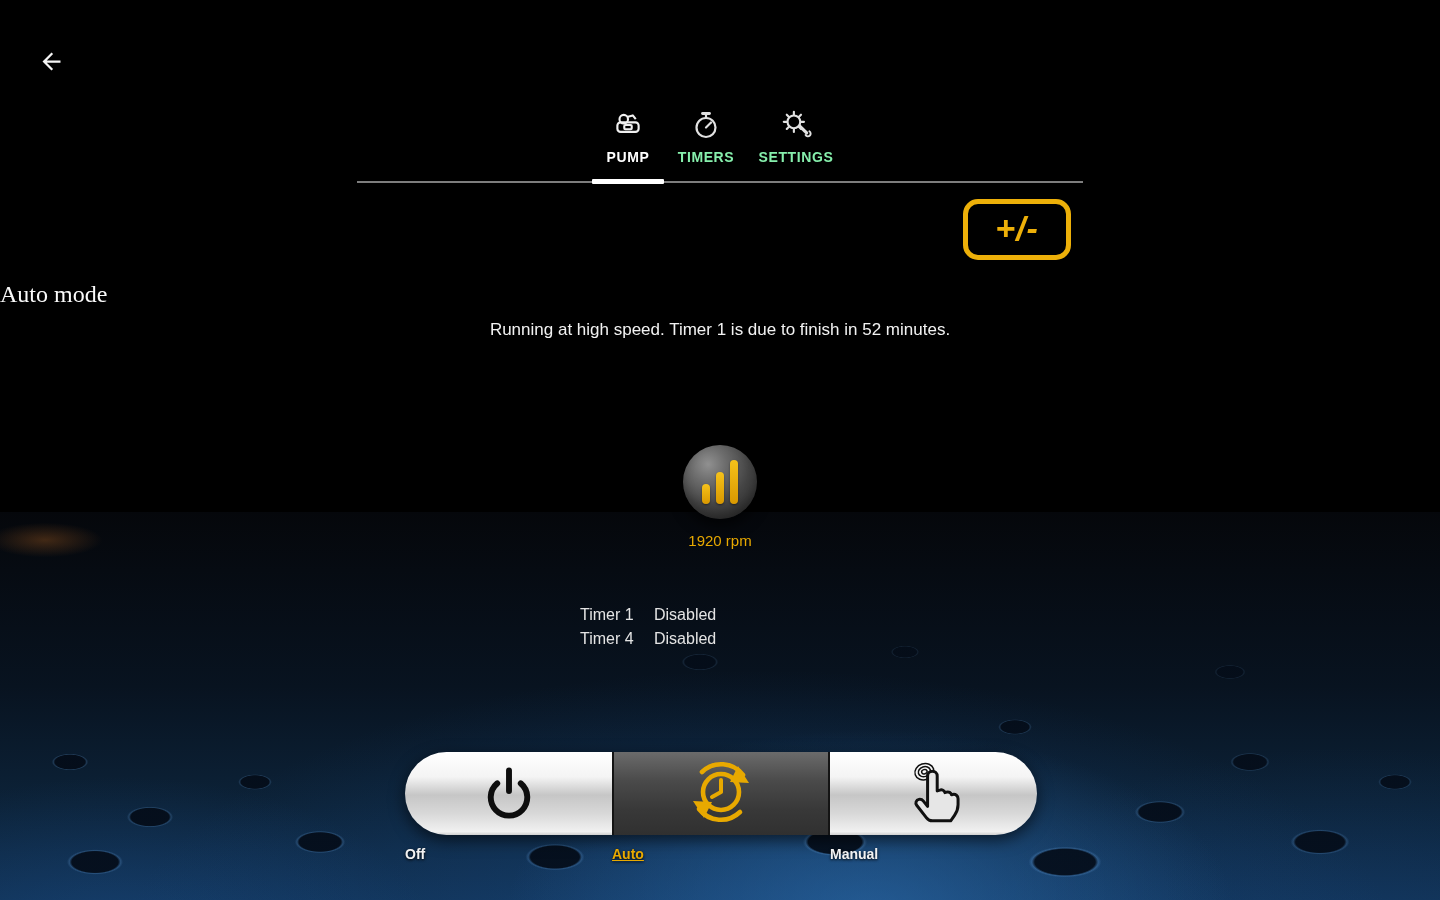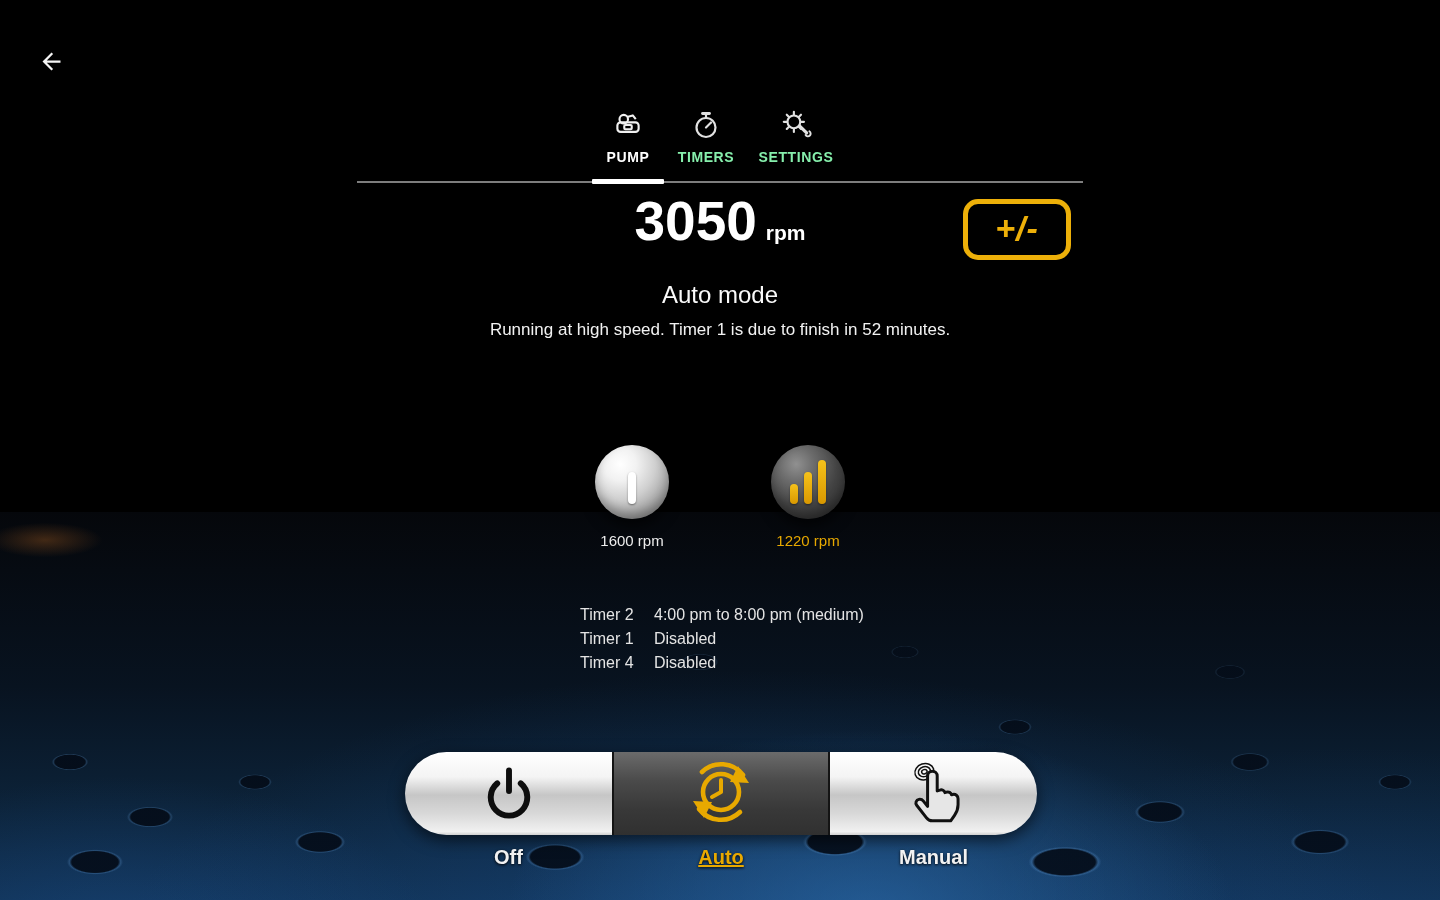--- a/index.html
+++ b/index.html
@@ -54,22 +54,22 @@
   
   .speed-display{position:absolute;left:0;top:194px;width:1440px;text-align:center;color:var(--text_primary,#fff);}
   .speed-display .inner{display:inline-flex;align-items:flex-end;}
   .speed-value{font-size:55px;font-weight:700;line-height:1;letter-spacing:0;}
   .speed-unit{font-size:21px;font-weight:700;margin-left:9px;padding-bottom:4px;}
   .adjust-btn{position:absolute;left:963px;top:199px;width:98px;height:49px;
     border:5px solid var(--accent,#EDB009);border-radius:15px;
     display:flex;align-items:center;justify-content:center;cursor:pointer;
     color:var(--accent,#EDB009);font-size:34px;font-weight:700;letter-spacing:1px;
     font-style:italic;padding-bottom:2px;}
-  .mode-title{position:absolute;left:0;top:281px;width:1440px;text-align:center;
-    font-size:24px;color:#fafafa;}
+  .mode-title{position:absolute;left:0;top:281px;width:1440px;
+    font-size:24px;color:#fafafa;font-family:Liberation Serif, serif;}
   .status-msg{position:absolute;left:0;top:320px;width:1440px;text-align:center;
     font-size:17px;color:#f2f2f2;}
   
   .presets{position:absolute;left:0;top:445px;width:1440px;display:flex;justify-content:center;gap:56px;}
   .preset{width:120px;display:flex;flex-direction:column;align-items:center;cursor:pointer;}
   .sphere{width:74px;height:74px;border-radius:50%;position:relative;
     background:radial-gradient(circle at 34% 26%, #ffffff 0%, #f2f2f2 22%, #cfcfcf 48%, #9a9a9a 76%, #787878 100%);
     box-shadow:0 7px 14px rgba(0,0,0,.65), inset 0 -6px 10px rgba(0,0,0,.25);}
   .preset.active .sphere{
     background:radial-gradient(circle at 34% 26%, #909090 0%, #6b6b6b 25%, #454545 55%, #2e2e2e 85%, #262626 100%);}
@@ -88,21 +88,21 @@
   .timer-row.highlight{color:var(--gold_text,#DFA400);}
   
   .mode-switch{position:absolute;left:405px;top:752px;width:632px;height:83px;border-radius:42px;
     overflow:hidden;display:flex;box-shadow:0 5px 16px rgba(0,0,0,.6);}
   .seg{display:flex;align-items:center;justify-content:center;cursor:pointer;}
   .seg.silver{background:linear-gradient(180deg,#ffffff 0%,#f4f4f4 30%,#c6c6c6 52%,#d8d8d8 74%,#f1f1f1 96%,#cfcfcf 100%);}
   .seg.dark{background:linear-gradient(180deg,#6b6b6b 0%,#4a4a4a 35%,#383838 70%,#303030 100%);
     border-left:2px solid #141414;border-right:2px solid #141414;box-sizing:border-box;}
   .seg.s0{width:207px}.seg.s1{width:218px}.seg.s2{width:207px}
   .mode-labels{position:absolute;left:405px;top:846px;width:632px;display:flex;}
-  .mode-label{font-size:20px;font-weight:700;color:#f2f2f2;text-align:center;text-shadow:0 1px 3px #000;}
+  .mode-label{font-size:14px;font-weight:700;color:#f2f2f2;text-shadow:0 1px 3px #000;}
   .mode-label.c0{width:207px}.mode-label.c1{width:218px}.mode-label.c2{width:207px}
   .mode-label.selected{color:var(--amber_icon,#E8A900);text-decoration:underline;}
 </style>
 </head>
 <body>
 
 <div id="stage">
 
   <div class="bg-photo"></div>
 
@@ -152,59 +152,41 @@
           <path d="M19.5 17l6.5 6.5" stroke-width="3"></path>
           <path d="M25 25.5a2.6 2.6 0 1 0 3.6-3.6" stroke-width="1.8"></path>
         </svg>
       </span>
       <span class="tlabel">SETTINGS</span>
     </div>
   </div>
   <div class="divider"></div>
   <div class="tab-underline"></div>
 
-  <div class="speed-display">
-    <span class="inner">
-      <span class="speed-value">3050</span>
-      <span class="speed-unit">rpm</span>
-    </span>
-  </div>
   <div class="adjust-btn">
     <span>+/-</span>
   </div>
 
   <div class="mode-title">Auto mode</div>
   <div class="status-msg">Running at high speed. Timer 1 is due to finish in 52 minutes.</div>
 
   <div class="presets">
-    <div class="preset">
-      <div class="sphere">
-        <div class="bars">
-            <span class="bar h1"></span>
-          </div>
-      </div>
-      <div class="preset-label">1600 rpm</div>
-    </div>
     <div class="preset active">
       <div class="sphere">
         <div class="bars">
             <span class="bar h4"></span>
             <span class="bar h5"></span>
             <span class="bar h6"></span>
           </div>
       </div>
-      <div class="preset-label">1220 rpm</div>
+      <div class="preset-label">1920 rpm</div>
     </div>
   </div>
 
   <div class="timers">
-    <div class="timer-row">
-      <span class="timer-name">Timer 2</span>
-      <span class="timer-detail">4:00 pm to 8:00 pm (medium)</span>
-    </div>
     <div class="timer-row">
       <span class="timer-name">Timer 1</span>
       <span class="timer-detail">Disabled</span>
     </div>
     <div class="timer-row">
       <span class="timer-name">Timer 4</span>
       <span class="timer-detail">Disabled</span>
     </div>
   </div>
 

